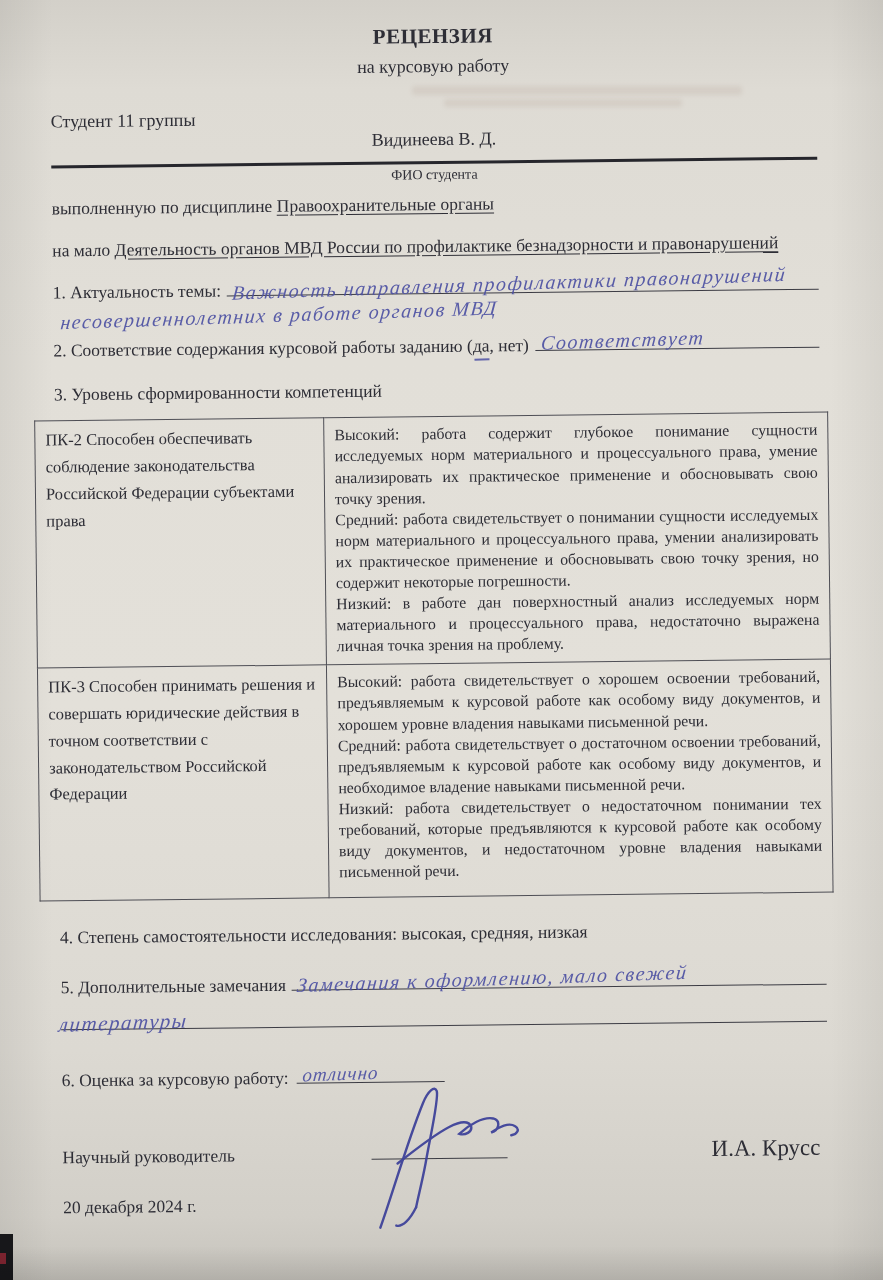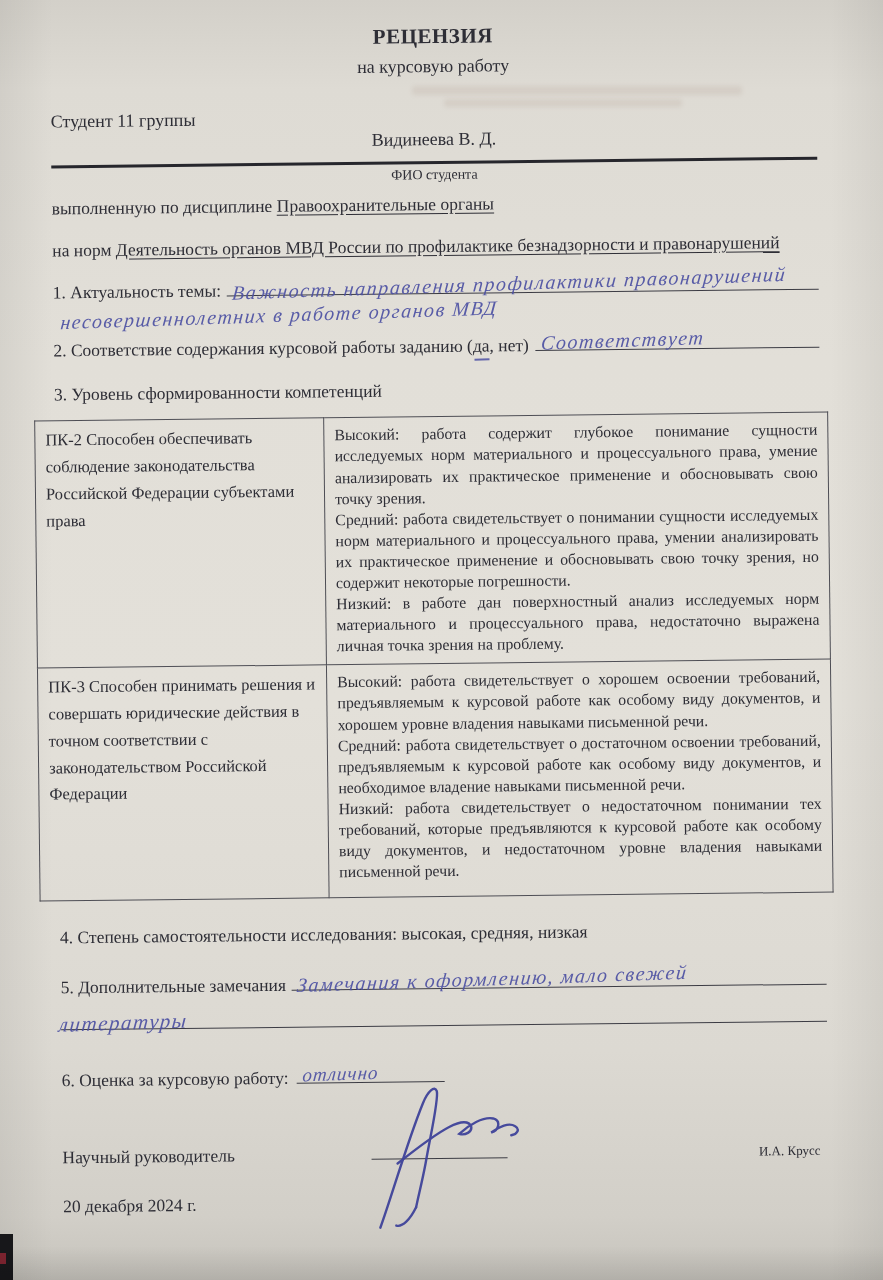--- a/index.html
+++ b/index.html
@@ -72,21 +72,21 @@
   .item5b .hand { position:absolute; left:-2px; bottom:-6px; font-size:21px; }
 
   .item6 { margin-top:36px; }
   .item6 .hand { font-size:19px; letter-spacing:1px; }
 
   .sig-row { display:flex; align-items:baseline; margin-top:52px; }
   .sig-label { font-size:17.5px; }
   .sig-line { position:relative; width:136px; border-bottom:1.6px solid #3c3c44;
               height:1.2em; margin-left:137px; }
   .sig-svg { position:absolute; left:-14px; top:-60px; width:176px; height:152px; overflow:visible; }
-  .sig-name { margin-left:auto; margin-right:8px; font-size:13px; }
+  .sig-name { margin-left:auto; margin-right:8px; font-size:23px; }
 
   .date { margin-top:28px; font-size:17.5px; }
 
   .corner-dark { position:absolute; left:0; bottom:0; width:13px; height:46px; background:#17171a; }
   .corner-red  { position:absolute; left:0; bottom:16px; width:6px; height:11px; background:#7e2430; }
 </style>
 </head>
 <body>
 
 <div class="photo">
@@ -102,21 +102,21 @@
     <div class="student-name">Видинеева В. Д.</div>
     <div class="fio-line"></div>
     <div class="fio-caption">ФИО студента</div>
 
     <p class="line-p discipline">
       <span>выполненную по дисциплине</span>
       <span class="u">Правоохранительные органы</span>
     </p>
 
     <p class="line-p topic">
-      <span>на норм</span>
+      <span>на мало</span>
       <span class="u">Деятельность органов МВД России по профилактике безнадзорности и правонарушений</span>
     </p>
 
     <div class="row item1">
       <span class="lbl">1. Актуальность темы:</span>
       <span class="fill">
         <span class="hand">Важность направления профилактики правонарушений</span>
       </span>
     </div>
     <div class="hand2-line">

